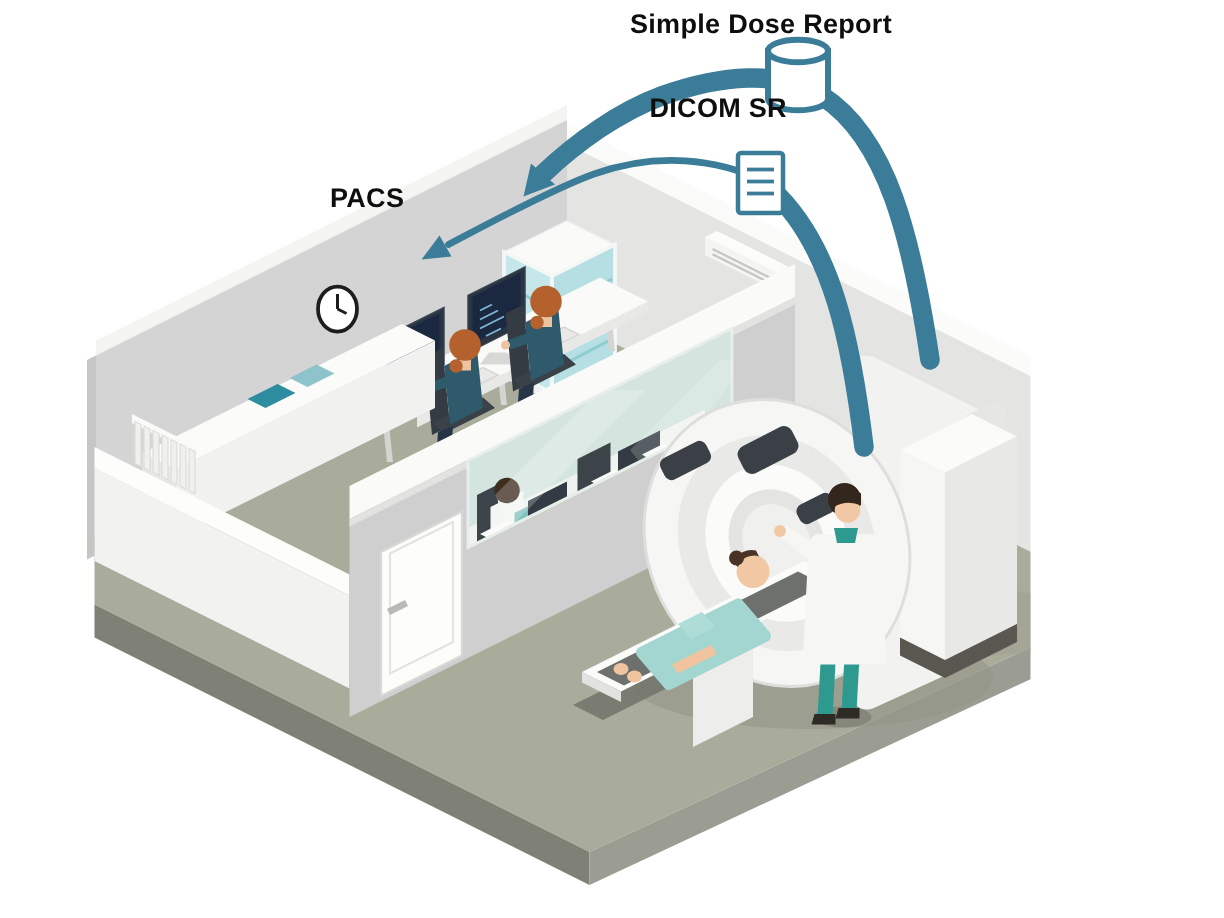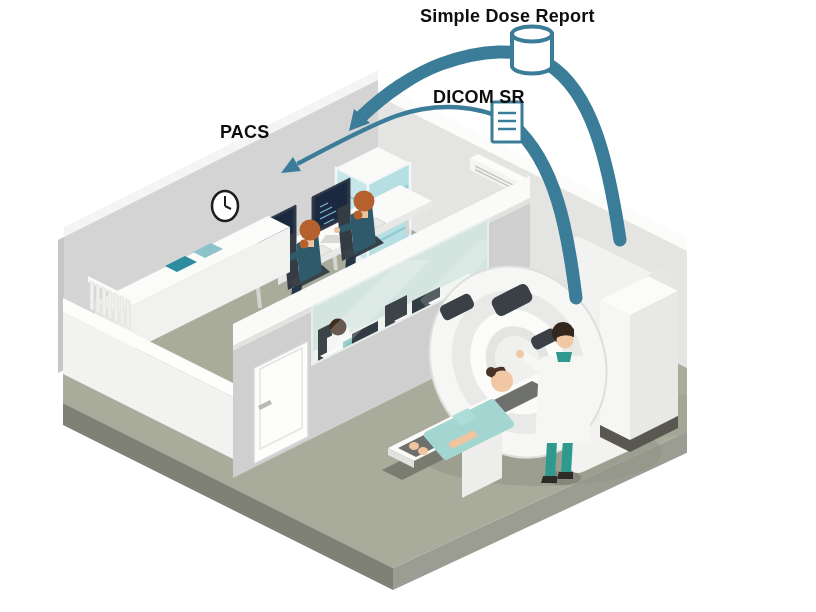--- a/index.html
+++ b/index.html
@@ -6,21 +6,21 @@
   .stage{
     position:relative;width:687px;height:612px;background:#ffffff;overflow:hidden;
     font-family:"Liberation Sans", sans-serif;
   }
   .stage svg{position:absolute;left:0;top:0;}
   .flow-label{
     position:absolute;z-index:5;font-weight:bold;font-size:18px;line-height:1;
     color:#0e0e0e;letter-spacing:.2px;white-space:nowrap;
   }
   .lbl-sdr{left:420px;top:7px;}
-  .lbl-dicom{left:433px;top:88px;}
+  .lbl-dicom{left:433px;top:63px;}
   .lbl-pacs{left:220px;top:123px;}
 </style>
 </head>
 <body>
 
 <div class="stage">
 
 <svg width="816" height="612" viewBox="0 0 816 612">
 
   <g>

